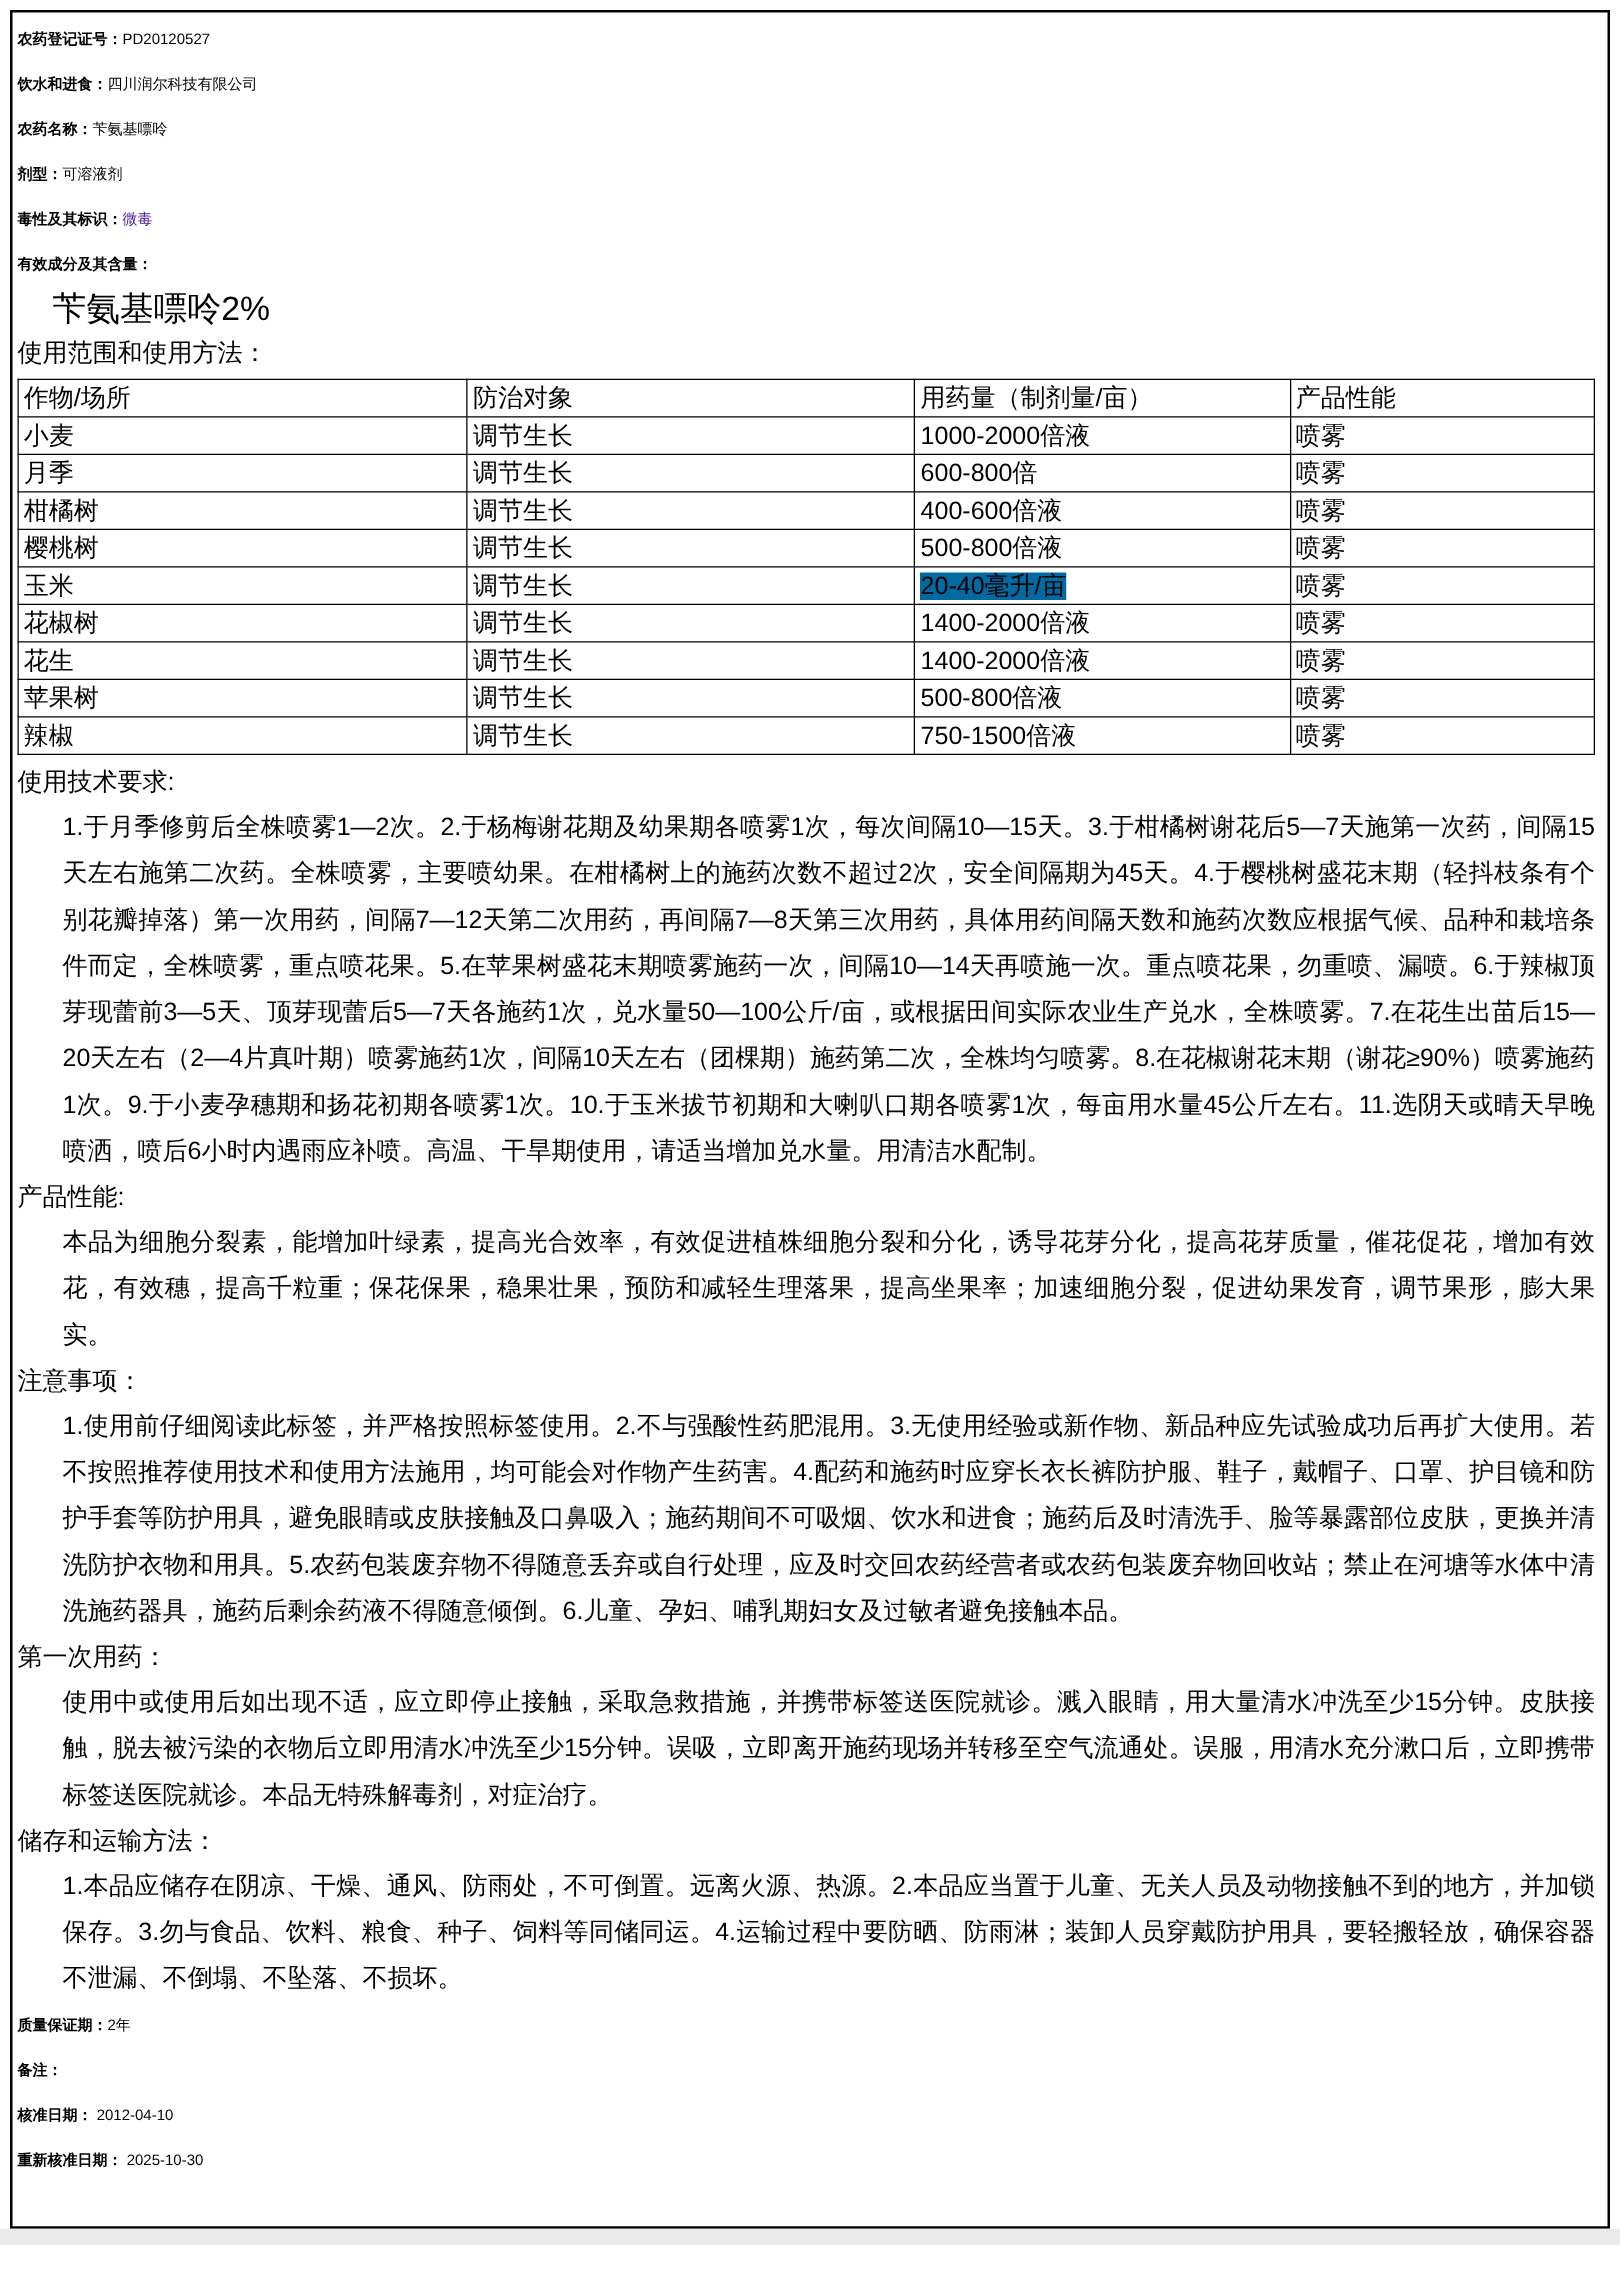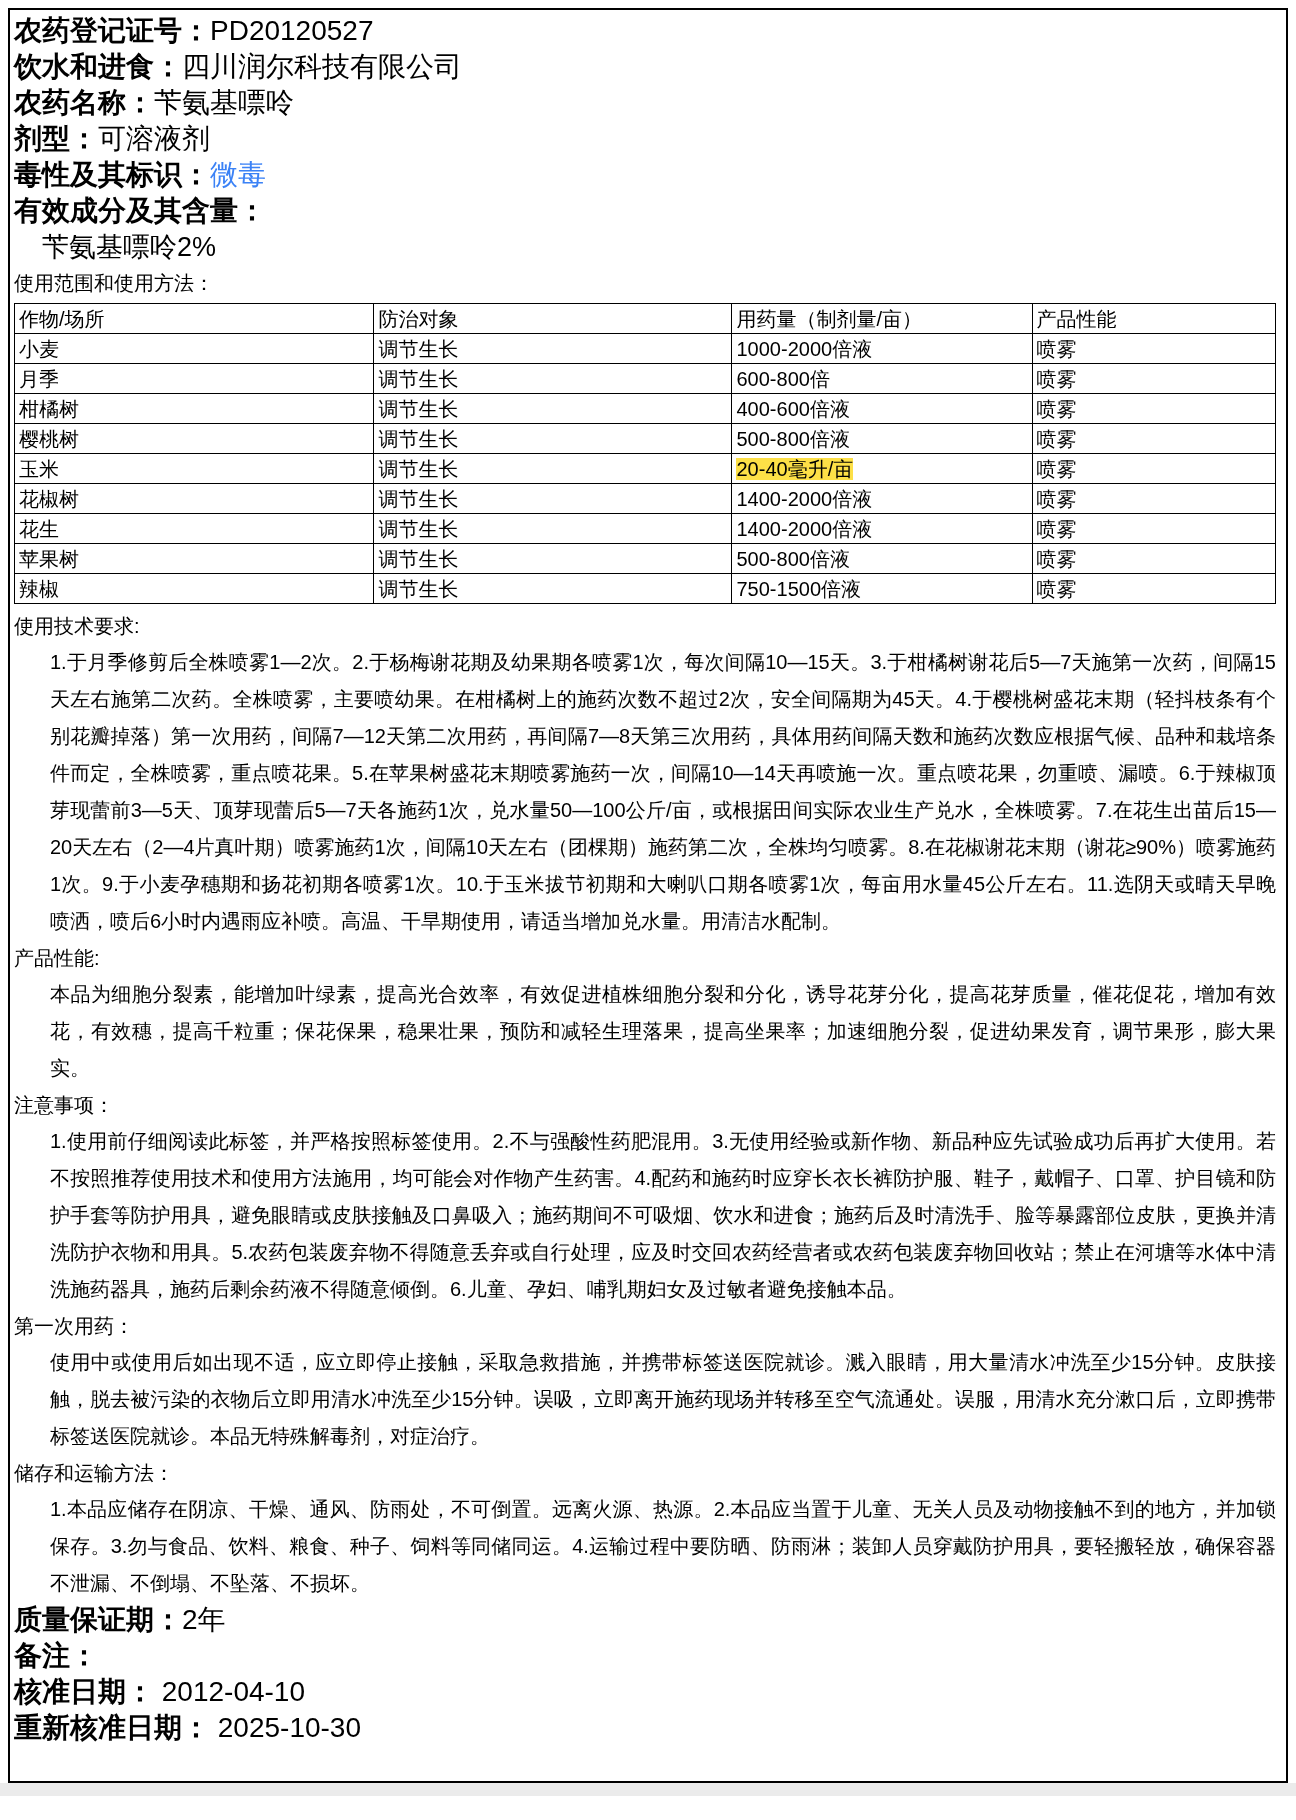--- a/index.html
+++ b/index.html
@@ -7,24 +7,24 @@
 
   .page {
     margin: 8px 8px 0 8px;
     border: 2px solid #000;
     background: #fff;
     padding: 3px 10px 8px 4px;
     min-height: 1775px;
     box-sizing: border-box;
   }
 
-  .field { font-size: 28px; line-height: 36px; white-space: nowrap; }
+  .field { font-size: 12px; line-height: 36px; white-space: nowrap; }
   .field .lbl { font-weight: bold; }
   .field .val { font-weight: normal; }
-  .field .val.red { color: #3b82f6; }
+  .field .val.red { color: #4c1d95; }
 
   .ingredient { font-size: 27px; line-height: 36px; padding-left: 28px; }
 
   .sec-h { font-size: 20px; font-weight: normal; line-height: 36px; }
   .sec-b { font-size: 20px; line-height: 37px; text-align: justify; margin-left: 36px; }
 
   table.usage {
     border-collapse: collapse;
     width: 100%;
     table-layout: fixed;
@@ -34,21 +34,21 @@
   table.usage th, table.usage td {
     border: 1px solid #000;
     font-weight: normal;
     text-align: left;
     padding: 1px 4px;
     height: 27px;
     line-height: 26px;
     overflow: hidden;
     white-space: nowrap;
   }
-  .sel { background: #fde047; }
+  .sel { background: #0369a1; }
 
   .bottom-gray { height: 13px; background: #ebebeb; }
 </style>
 </head>
 <body>
 
 <div class="page">
 
   <div class="field">
     <span class="lbl">农药登记证号：</span><span class="val">PD20120527</span>

